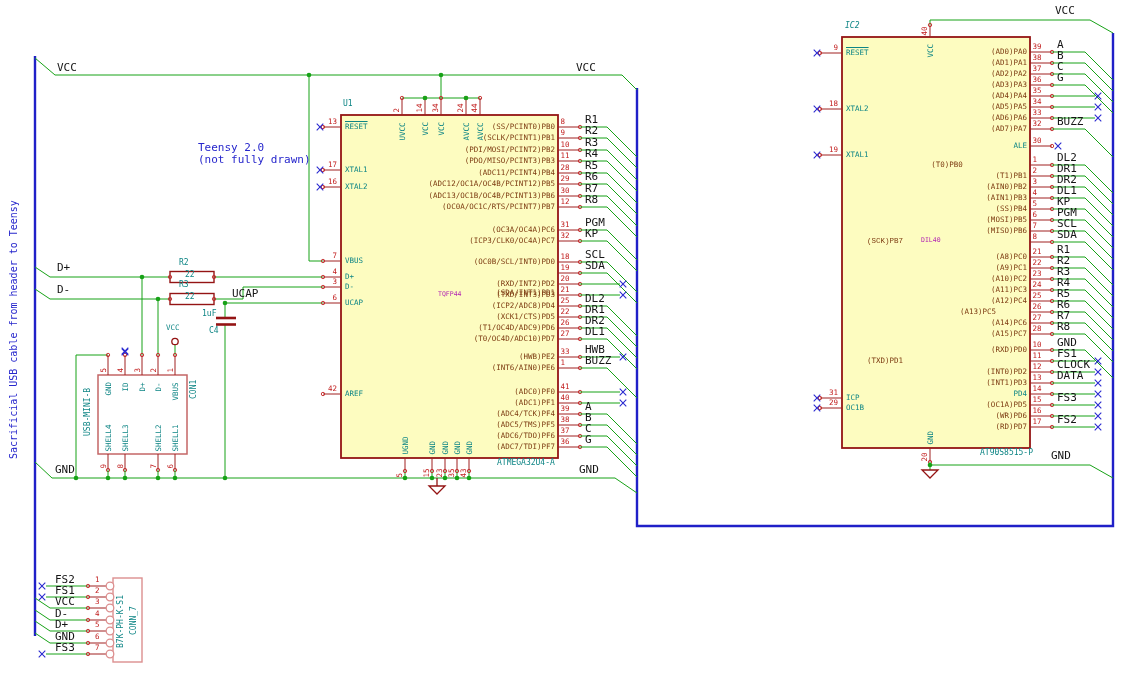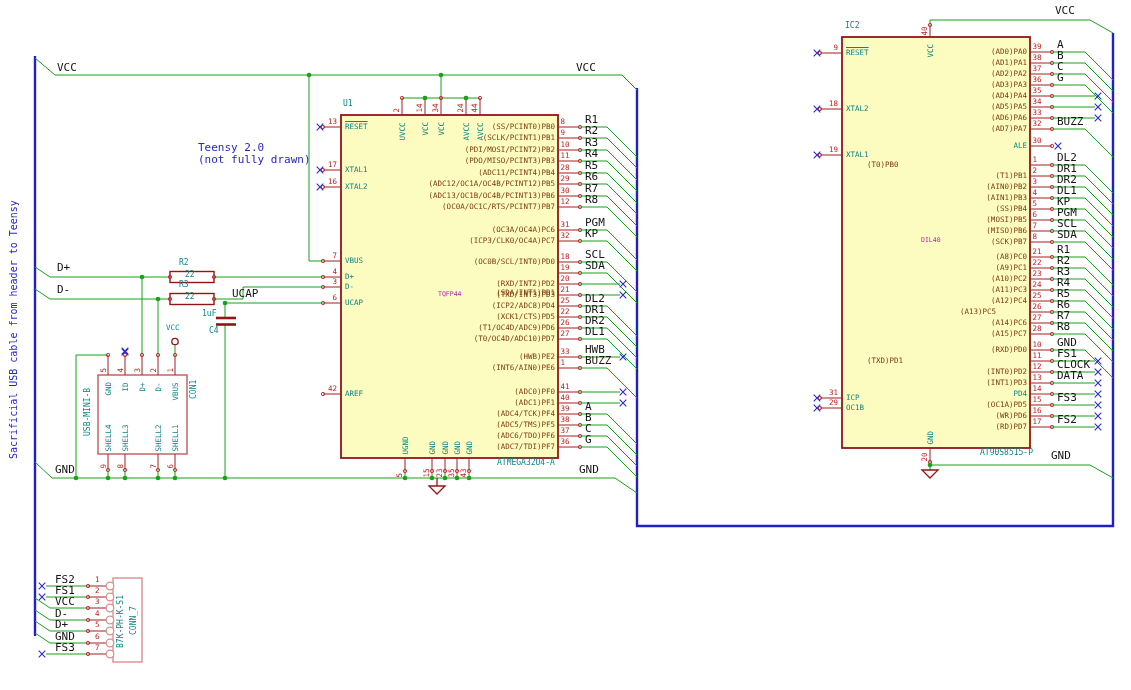--- a/index.html
+++ b/index.html
@@ -552,42 +552,42 @@
       <div class="lbl pnum" style="left: 1032.5px; top: 98px;">34</div>
       <div class="lbl pnamef" style="left: 867px; top: 103px; width: 160px; text-align: right;">(AD5)PA5</div>
       <div class="lbl pnum" style="left: 1032.5px; top: 109px;">33</div>
       <div class="lbl pnamef" style="left: 867px; top: 114px; width: 160px; text-align: right;">(AD6)PA6</div>
       <div class="lbl pnum" style="left: 1032.5px; top: 120px;">32</div>
       <div class="lbl pnamef" style="left: 867px; top: 125px; width: 160px; text-align: right;">(AD7)PA7</div>
       <div class="lbl net" style="left: 1057px; top: 116px;">BUZZ</div>
       <div class="lbl pnum" style="left: 1032.5px; top: 137px;">30</div>
       <div class="lbl pname" style="left: 867px; top: 142px; width: 160px; text-align: right;">ALE</div>
       <div class="lbl pnum" style="left: 1032.5px; top: 156px;">1</div>
-      <div class="lbl pnamef" style="left: 867px; top: 161px; width: 160px; text-align: left;">(T0)PB0</div>
+      <div class="lbl pnamef" style="left: 867px; top: 161px; width: 160px; text-align: center;">(T0)PB0</div>
       <div class="lbl net" style="left: 1057px; top: 152px;">DL2</div>
       <div class="lbl pnum" style="left: 1032.5px; top: 167px;">2</div>
       <div class="lbl pnamef" style="left: 867px; top: 172px; width: 160px; text-align: right;">(T1)PB1</div>
       <div class="lbl net" style="left: 1057px; top: 163px;">DR1</div>
       <div class="lbl pnum" style="left: 1032.5px; top: 178px;">3</div>
       <div class="lbl pnamef" style="left: 867px; top: 183px; width: 160px; text-align: right;">(AIN0)PB2</div>
       <div class="lbl net" style="left: 1057px; top: 174px;">DR2</div>
       <div class="lbl pnum" style="left: 1032.5px; top: 189px;">4</div>
       <div class="lbl pnamef" style="left: 867px; top: 194px; width: 160px; text-align: right;">(AIN1)PB3</div>
       <div class="lbl net" style="left: 1057px; top: 185px;">DL1</div>
       <div class="lbl pnum" style="left: 1032.5px; top: 200px;">5</div>
       <div class="lbl pnamef" style="left: 867px; top: 205px; width: 160px; text-align: right;">(SS)PB4</div>
       <div class="lbl net" style="left: 1057px; top: 196px;">KP</div>
       <div class="lbl pnum" style="left: 1032.5px; top: 211px;">6</div>
       <div class="lbl pnamef" style="left: 867px; top: 216px; width: 160px; text-align: right;">(MOSI)PB5</div>
       <div class="lbl net" style="left: 1057px; top: 207px;">PGM</div>
       <div class="lbl pnum" style="left: 1032.5px; top: 222px;">7</div>
       <div class="lbl pnamef" style="left: 867px; top: 227px; width: 160px; text-align: right;">(MISO)PB6</div>
       <div class="lbl net" style="left: 1057px; top: 218px;">SCL</div>
       <div class="lbl pnum" style="left: 1032.5px; top: 233px;">8</div>
-      <div class="lbl pnamef" style="left: 867px; top: 238px; width: 160px; text-align: right;">(SCK)PB7</div>
+      <div class="lbl pnamef" style="left: 867px; top: 238px; width: 160px; text-align: left; font-family: Liberation Mono, monospace;">(SCK)PB7</div>
       <div class="lbl net" style="left: 1057px; top: 229px;">SDA</div>
       <div class="lbl pnum" style="left: 1032.5px; top: 248px;">21</div>
       <div class="lbl pnamef" style="left: 867px; top: 253px; width: 160px; text-align: right;">(A8)PC0</div>
       <div class="lbl net" style="left: 1057px; top: 244px;">R1</div>
       <div class="lbl pnum" style="left: 1032.5px; top: 259px;">22</div>
       <div class="lbl pnamef" style="left: 867px; top: 264px; width: 160px; text-align: right;">(A9)PC1</div>
       <div class="lbl net" style="left: 1057px; top: 255px;">R2</div>
       <div class="lbl pnum" style="left: 1032.5px; top: 270px;">23</div>
       <div class="lbl pnamef" style="left: 867px; top: 275px; width: 160px; text-align: right;">(A10)PC2</div>
       <div class="lbl net" style="left: 1057px; top: 266px;">R3</div>
@@ -722,21 +722,21 @@
       <div class="lbl ref" style="left: 179px; top: 259px;">R2</div>
       <div class="lbl ref" style="left: 185px; top: 271px;">22</div>
       <div class="lbl ref" style="left: 179px; top: 281px;">R3</div>
       <div class="lbl ref" style="left: 185px; top: 293px;">22</div>
       <div class="lbl ref" style="left: 202px; top: 310px;">1uF</div>
       <div class="lbl ref" style="left: 209px; top: 327px;">C4</div>
       <div class="lbl pname" style="left: 166px; top: 324px;">VCC</div>
       <div class="lbl ref" style="left: 343px; top: 100px;">U1</div>
       <div class="lbl ref" style="left: 497px; top: 459px;">ATMEGA32U4-A</div>
       <div class="lbl fp" style="left: 438px; top: 291px;">TQFP44</div>
-      <div class="lbl ref" style="left: 845px; top: 22px;">IC2</div>
+      <div class="lbl ref" style="left: 845px; top: 22px; font-style: italic;">IC2</div>
       <div class="lbl ref" style="left: 980px; top: 449px;">AT90S8515-P</div>
       <div class="lbl fp" style="left: 921px; top: 237px;">DIL40</div>
       <div class="lbl note" style="left: 198px; top: 142px;">Teensy 2.0</div>
       <div class="lbl note" style="left: 198px; top: 154px;">(not fully drawn)</div>
       <div class="lbl rot notesm" style="left: 19px; top: 449px;">Sacrificial USB cable from header to Teensy</div>
       <div class="lbl rot ref" style="left: 92px; top: 428px;">USB-MINI-B</div>
       <div class="lbl rot ref" style="left: 198px; top: 391px;">CON1</div>
       <div class="lbl rot ref" style="left: 125px; top: 640px;">B7K-PH-K-S1</div>
       <div class="lbl rot ref" style="left: 138px; top: 627px;">CONN_7</div>
     </div>

